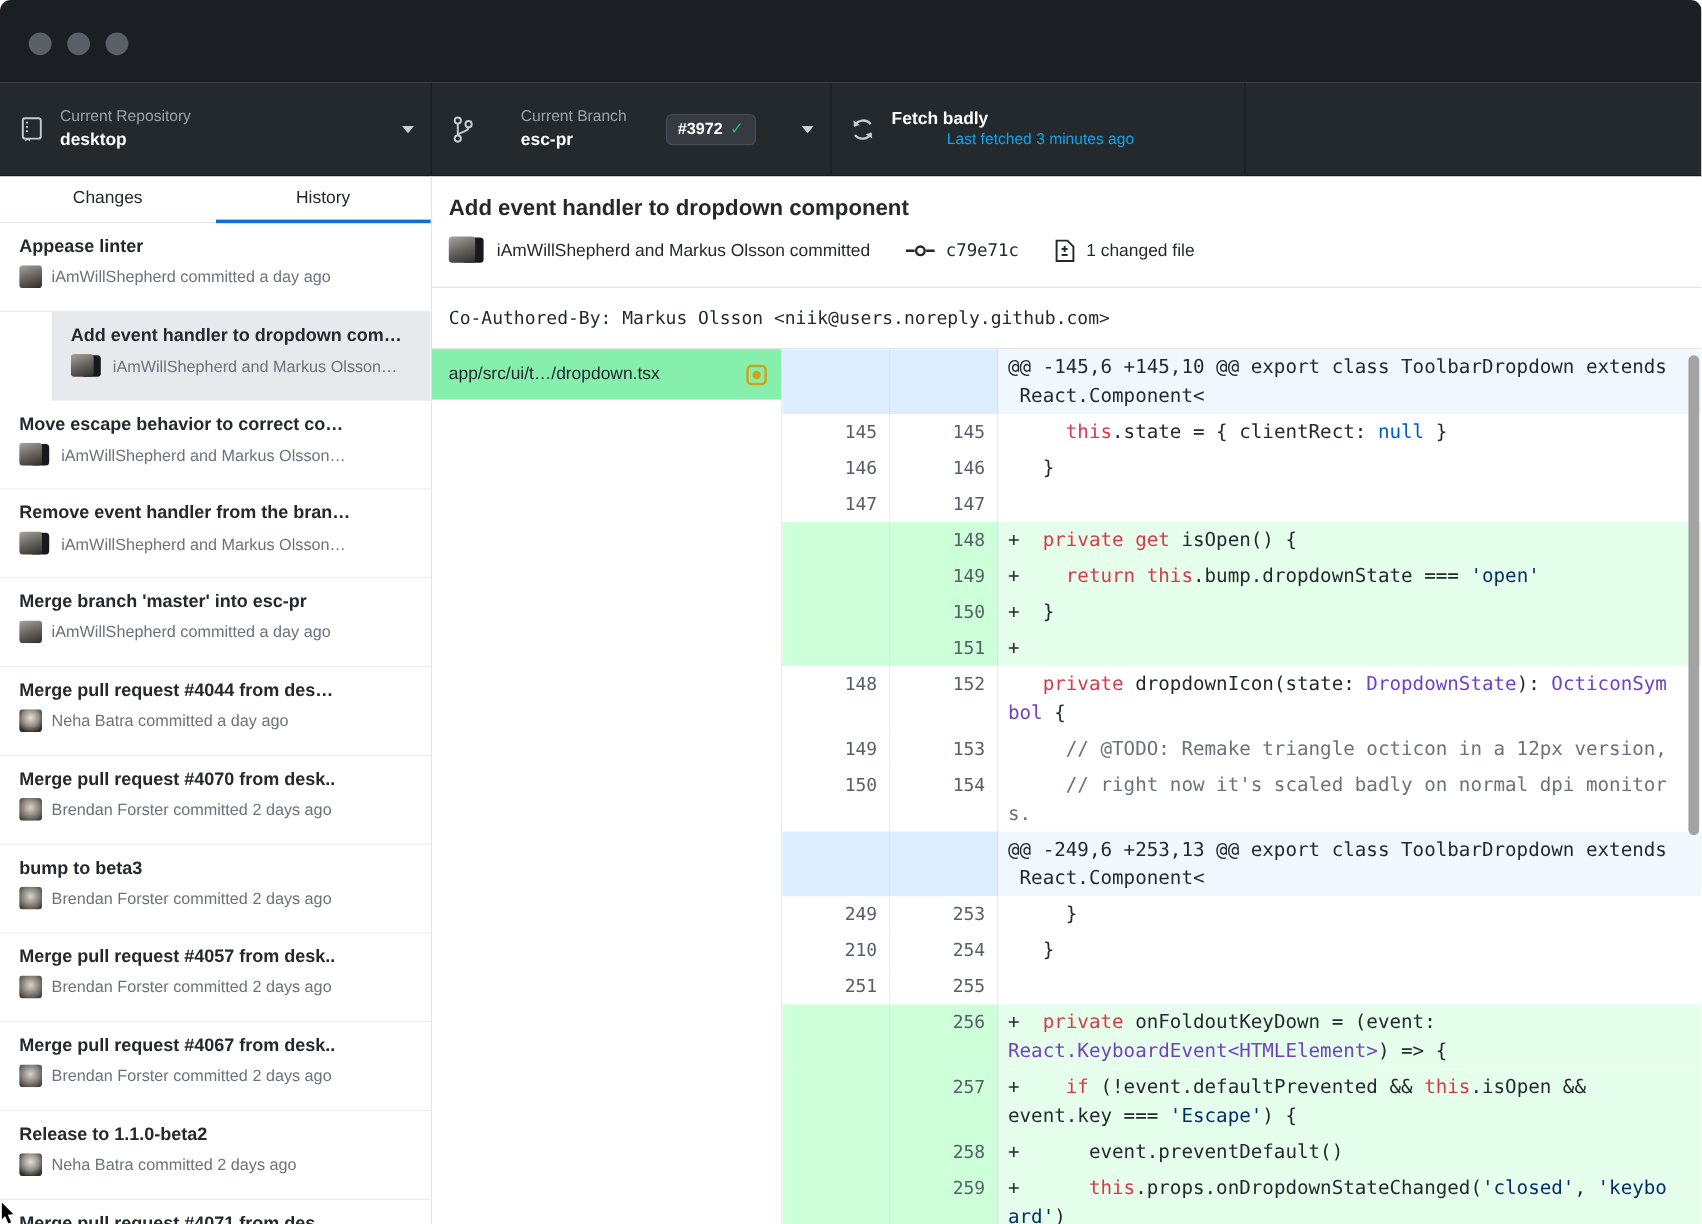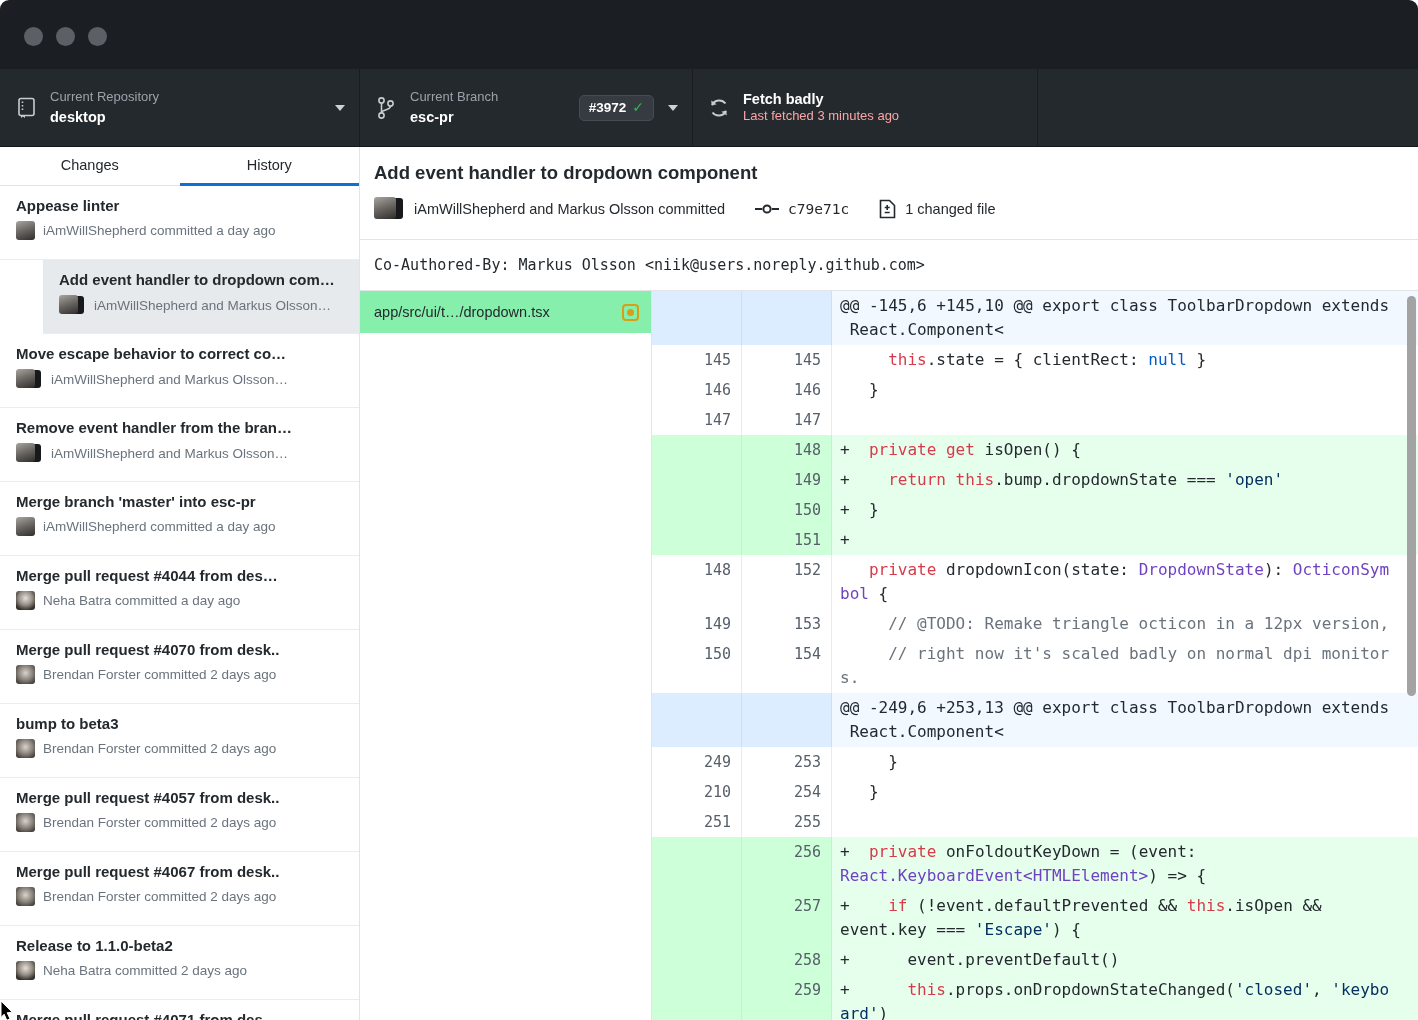--- a/index.html
+++ b/index.html
@@ -11,28 +11,28 @@
 
   
   .titlebar { height:69px; background:#1b1e23; position:relative; }
   .traffic { position:absolute; top:27px; left:24px; display:flex; gap:13px; }
   .traffic span { width:19px; height:19px; border-radius:50%; background:#5a6066; display:block; }
 
   
   .toolbar { height:78px; background:#24292e; display:flex; border-bottom:1px solid #15181b; }
   .tb-sec { display:flex; align-items:center; padding:0 14px; border-right:1px solid #191d21; cursor:default; }
   .tb-repo { width:360px; }
-  .tb-branch { width:333px; }
+  .tb-branch { width:333px;gap:24px; }
   .tb-fetch { width:345px; }
   .tb-fill { flex:1; border-right:none; }
   .tb-icon { width:24px; margin-right:12px; color:#c6ccd2; flex:none; display:flex; align-items:center; justify-content:center; }
   .tb-text { display:flex; flex-direction:column; line-height:1.25; min-width:0; }
   .tb-label { font-size:13px; color:#9aa2aa; margin-bottom:2px; white-space:nowrap; }
   .tb-value { font-size:14.5px; font-weight:bold; color:#ffffff; white-space:nowrap; }
-  .tb-sub   { font-size:13px; color:#fca5a5; white-space:nowrap; }
+  .tb-sub   { font-size:13px; color:#0ea5e9; white-space:nowrap;margin-left:46px; }
   .caret { width:0; height:0; border-left:5.5px solid transparent; border-right:5.5px solid transparent;
            border-top:6px solid #ccd1d6; margin-left:auto; flex:none; }
   .caret.inline { margin-left:14px; }
   .pr-badge { margin-left:auto; background:#353b41; border:1px solid #444b52; border-radius:5px;
               padding:4px 9px 5px 9px; display:flex; align-items:center; gap:6px; flex:none; }
   .pr-badge .num { color:#fff; font-size:13.5px; font-weight:bold; }
   .pr-badge .chk { color:#2dba4e; font-size:14px; font-weight:bold; line-height:1; }
 
   
   .app { display:flex; height:873px; }

